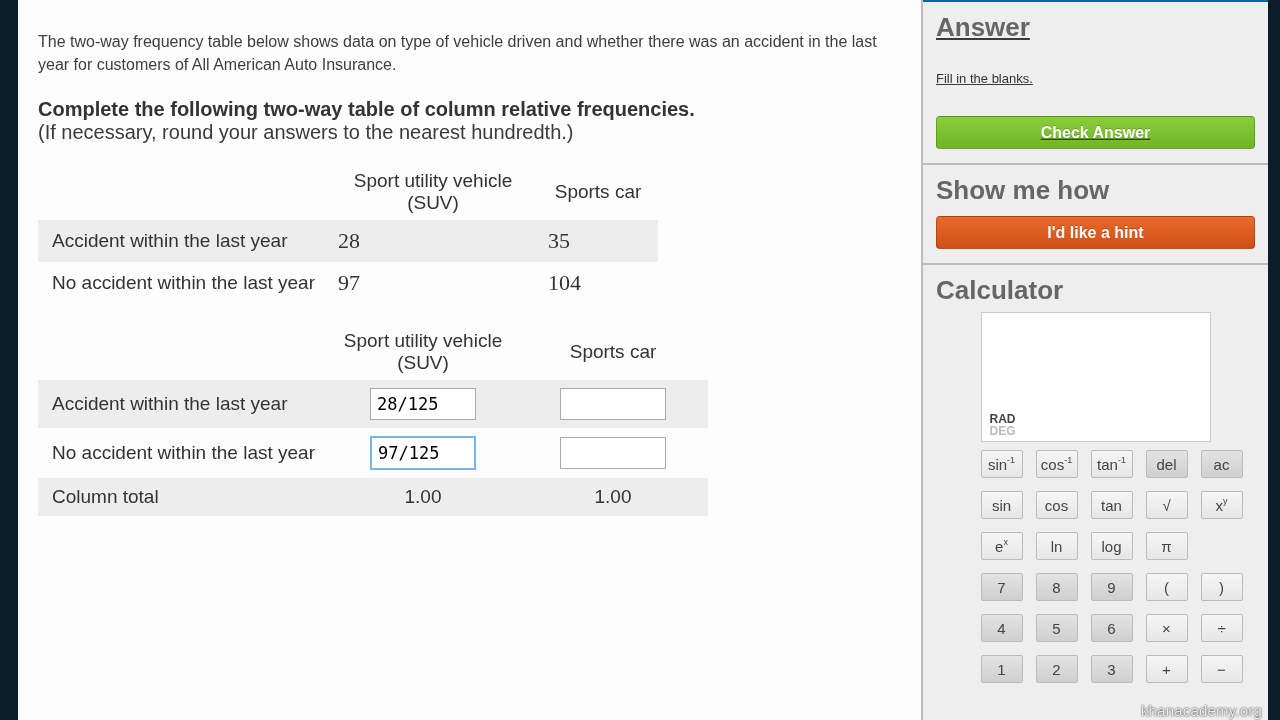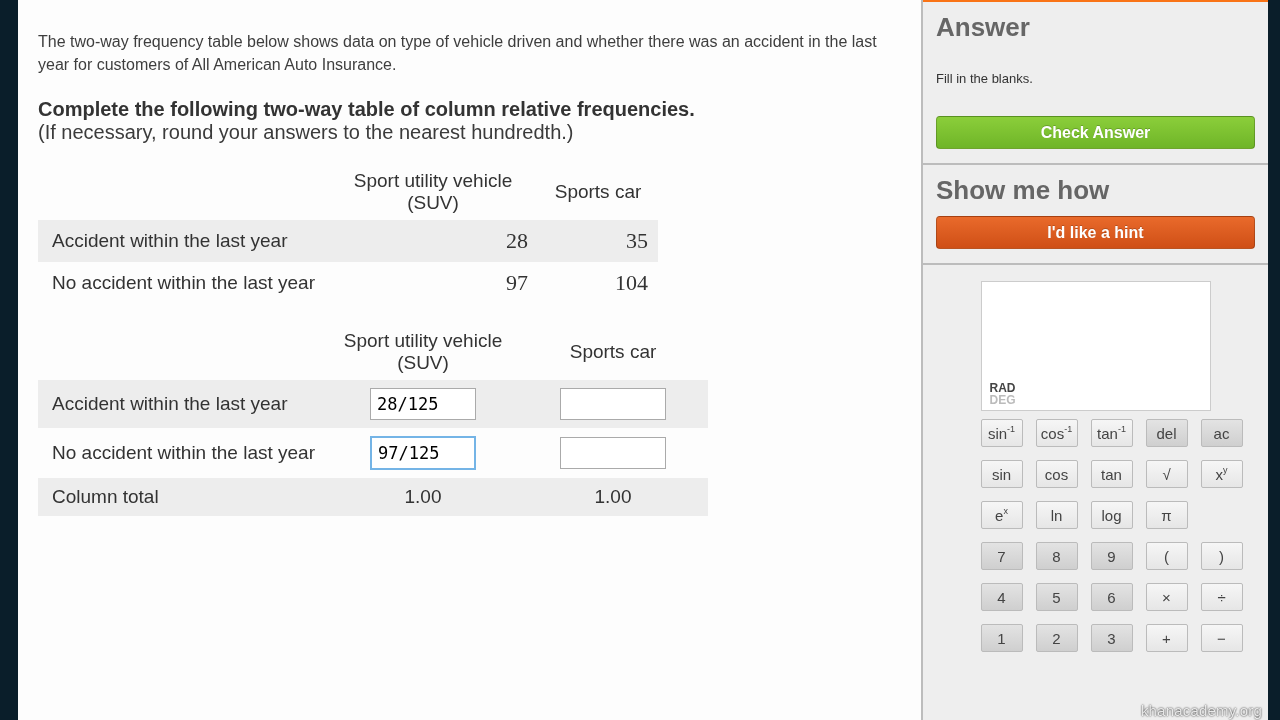--- a/index.html
+++ b/index.html
@@ -30,21 +30,21 @@
   .instr { font-size: 20px; }
   .instr b { font-weight: 700; color: #333; }
   table.data {
     border-collapse: separate;
     border-spacing: 0;
     margin-top: 18px;
     margin-bottom: 16px;
   }
   table.data th, table.data td { padding: 8px 10px; text-align: left; font-size: 19px; color: #333; font-weight: normal;}
   table.data th.col { text-align: center; font-weight: normal; padding-bottom:6px;}
-  table.data td.num { text-align: right; font-family: Georgia, 'Times New Roman', serif; font-size: 22px; }
+  table.data td.num { text-align: left; font-family: Georgia, 'Times New Roman', serif; font-size: 22px; }
   table.data tr.shaded td, table.data tr.shaded th.rowh { background: #ededed; }
   table.data th.rowh { width: 290px; padding-left:14px; }
   table.data .wcol { width: 210px; }
   table.data .wcol2 { width: 120px; }
 
   table.inputs th.rowh { width: 290px; }
   table.inputs td.cellc { text-align: center; width: 190px;}
   input.ans {
     width: 106px;
     height: 16px;
@@ -64,21 +64,21 @@
   .sidebar {
     width: 347px;
     background: #eeeeee;
     border-left: 2px solid #bcbcbc;
   }
   .panel {
     border-bottom: 2px solid #bcbcbc;
     padding: 10px 13px 14px 13px;
     position: relative;
   }
-  .panel:first-child { border-top: 2px solid #f97316; }
+  .panel:first-child { border-top: 2px solid #0369a1; text-decoration: underline; }
   .panel h2 {
     margin: 0 0 4px 0;
     font-size: 26px;
     font-weight: 700;
     color: #666;
   }
   .answer-text { font-size: 13px; color: #333; margin: 28px 0 30px 0; }
   .btn {
     display: block;
     width: 100%;
@@ -222,20 +222,21 @@
       <button class="btn btn-green">Check Answer</button>
     </div>
     <div class="panel">
       <div class="corner-tri" style="top:-2px"></div>
       <h2>Show me how</h2>
       <div style="height:6px"></div>
       <button class="btn btn-orange">I'd like a hint</button>
     </div>
     <div class="panel calc-wrap" style="border-bottom:none">
       <div class="corner-tri" style="top:-2px"></div>
+      <h2>Calculator</h2>
       <div class="calc">
         <div class="calc-display">
           <div class="calc-mode">
             <span class="active">RAD</span>
             <span class="inactive">DEG</span>
           </div>
         </div>
         <div class="calc-grid" id="calc-grid">
             <div class="cbtn">sin<sup>-1</sup></div>
             <div class="cbtn">cos<sup>-1</sup></div>

